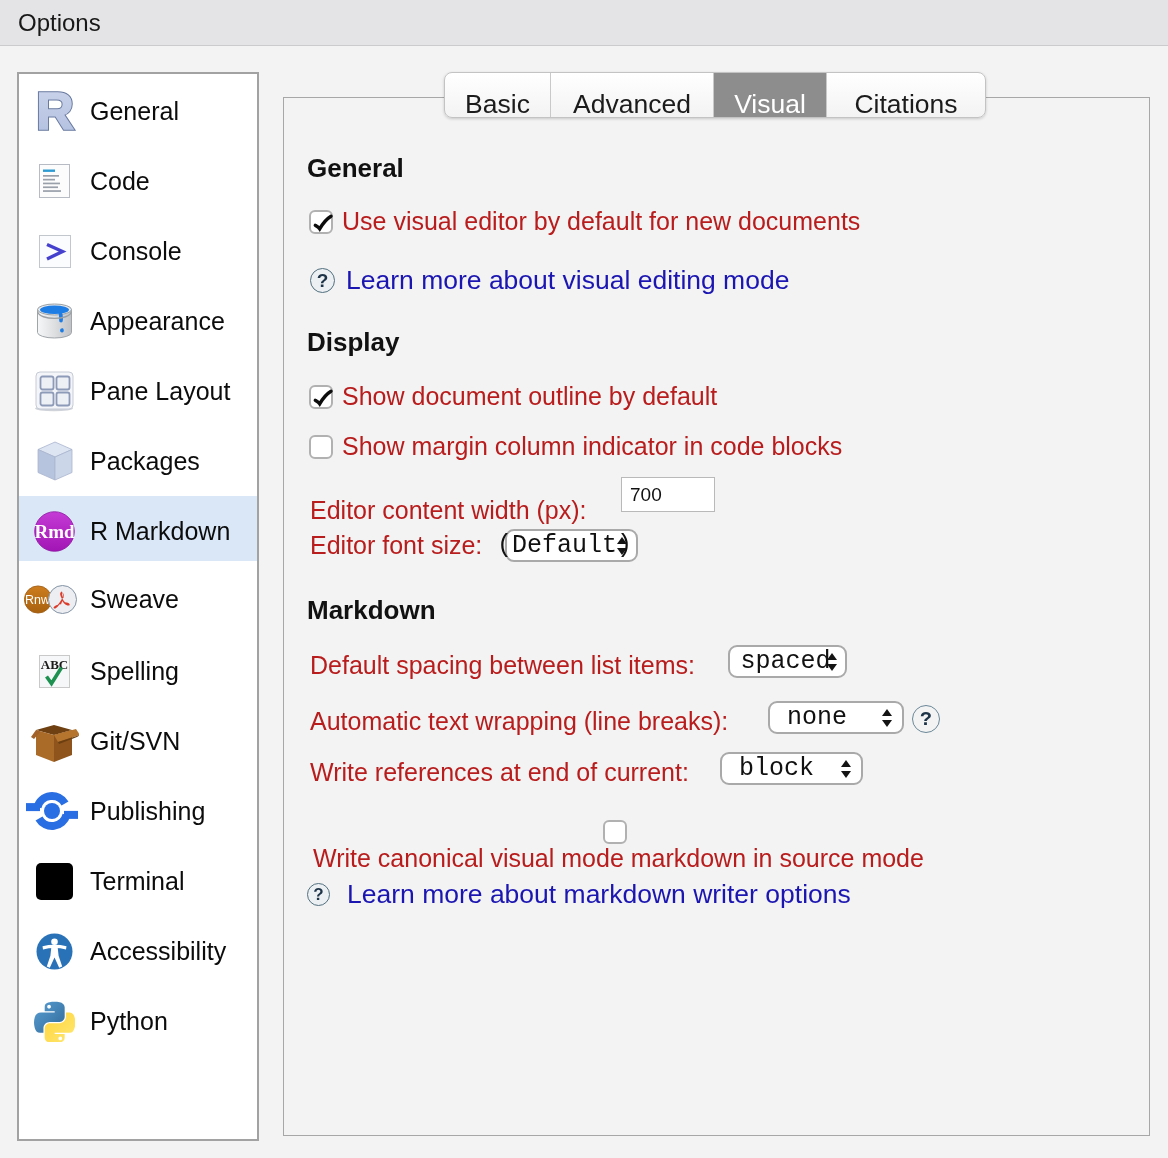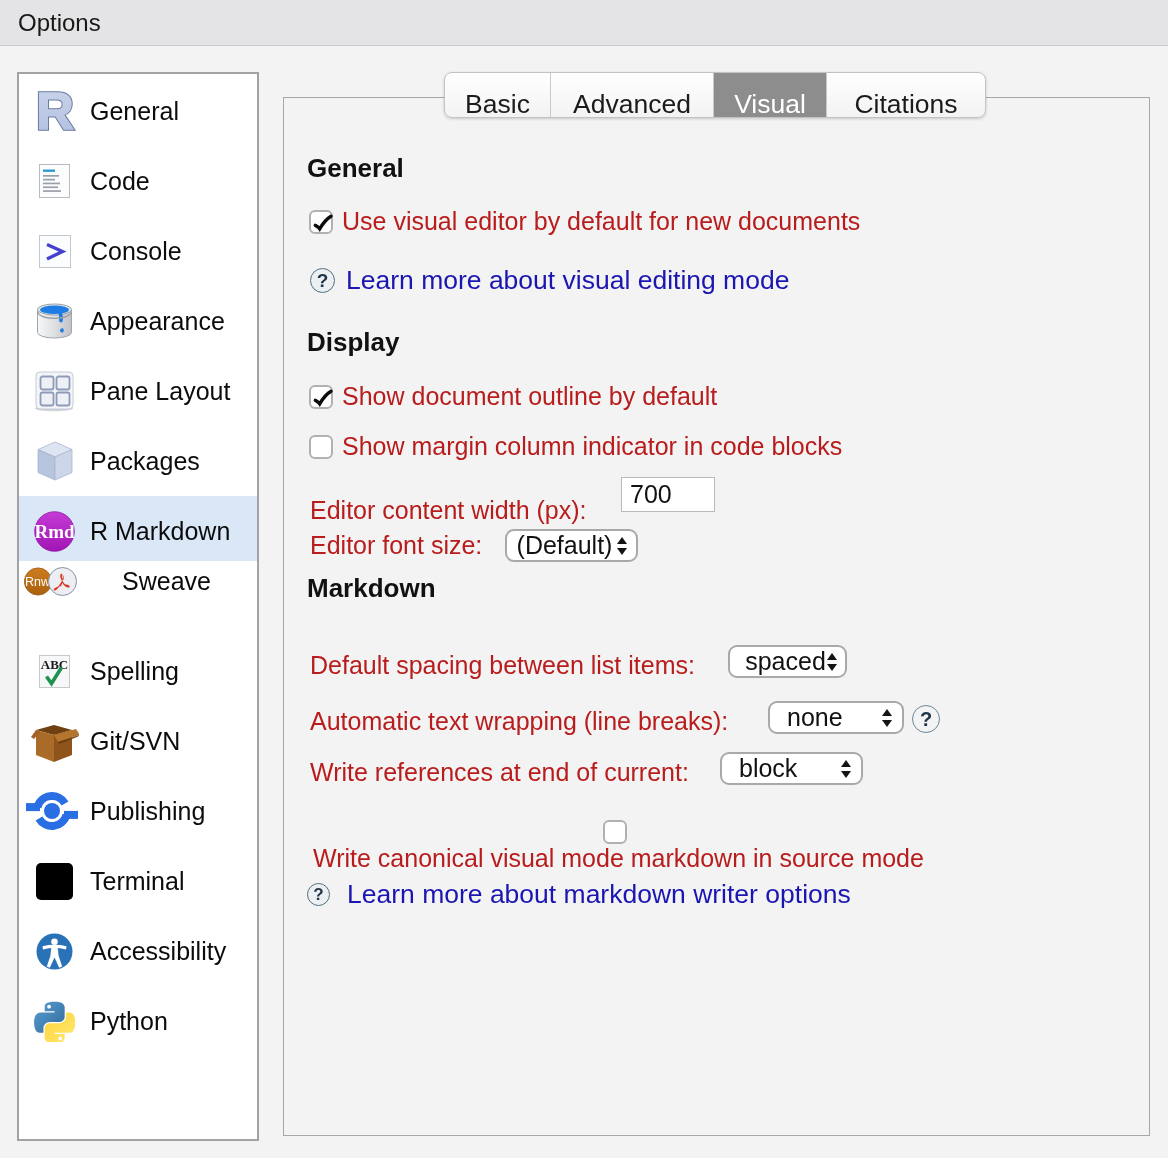--- a/index.html
+++ b/index.html
@@ -1,18 +1,18 @@
 <!DOCTYPE html>
 <html><head>
 <meta charset="utf-8">
 <style>
 * { margin:0; padding:0; box-sizing:border-box; }
 html,body { width:1168px; height:1158px; background:#f2f3f2; font-family:"Liberation Sans",sans-serif; overflow:hidden; }
 body { position:relative; }
-.abs { position:absolute; }
+.abs { position:absolute;font-family:Liberation Mono, monospace; }
 #titlebar { position:absolute; left:0; top:0; width:1168px; height:46px; background:#e4e4e6; border-bottom:1px solid #cbcbcd; }
 #titlebar span { position:absolute; left:18px; top:50%; transform:translateY(-50%); font-size:24px; color:#181818; }
 #sidebar { position:absolute; left:17px; top:72px; width:242px; height:1069px; background:#ffffff; border:2px solid #a2a2a2; }
 .sideitem { position:absolute; left:19px; width:238px; height:70px; display:flex; align-items:center; }
 .sideitem .ic { width:71px; display:flex; justify-content:center; align-items:center; flex:none; }
 .sideitem .lb { font-size:25px; color:#0c0c0c; }
 #selbg { position:absolute; left:19px; top:496px; width:238px; height:65px; background:#d9e7f7; }
 #panel { position:absolute; left:283px; top:97px; width:867px; height:1039px; border:1px solid #a7a7a7; }
 #tabs { position:absolute; left:444px; top:72px; width:542px; height:46px; background:linear-gradient(#ffffff,#f3f3f3); border:1px solid #c3c3c3; border-radius:8px; display:flex; box-shadow:0 1px 3px rgba(0,0,0,0.18); overflow:hidden; }
 .tab { display:flex; align-items:center; justify-content:center; font-size:26.5px; color:#1b1b1b; border-right:1px solid #c9c9c9; padding-top:19px; }
@@ -22,21 +22,21 @@
 .row { position:absolute; display:flex; align-items:center; }
 .cb { width:24px; height:24px; background:#ffffff; border:2px solid #b1b1b1; border-radius:6px; flex:none; position:relative; }
 .lab { font-size:25px; color:#b91c1c; }
 .link { font-size:26.5px; color:#1b15b2; }
 .help { width:25px; height:25px; border-radius:50%; border:1.5px solid #52707f; background:#edf0f3; color:#1d3347; display:flex; align-items:center; justify-content:center; font-size:19px; font-weight:bold; flex:none; }
 .sel { position:absolute; background:#ffffff; border:2px solid #a9a9a9; border-radius:9px; height:33px; display:flex; align-items:center; }
 .sel .txt { font-size:25px; color:#111111; }
 .spin { position:absolute; top:50%; transform:translateY(-50%); width:11px; }
 .spin::before { content:""; display:block; width:0; height:0; border-left:5.5px solid transparent; border-right:5.5px solid transparent; border-bottom:7.5px solid #141414; margin-bottom:4px; }
 .spin::after { content:""; display:block; width:0; height:0; border-left:5.5px solid transparent; border-right:5.5px solid transparent; border-top:7.5px solid #141414; }
-input.numb { width:94px; height:35px; border:1px solid #b9b9b9; background:#fff; font-family:"Liberation Sans",sans-serif; font-size:25px; padding-left:8px; color:#111; outline:none; }
+input.numb { width:94px; height:35px; border:1px solid #b9b9b9; background:#fff; font-family:"Liberation Sans",sans-serif; font-size:19px; padding-left:8px; color:#111; outline:none; }
 </style>
 </head>
 <body>
 <div id="titlebar">
     <span>Options</span>
   </div>
 <div id="sidebar"></div>
 <div id="selbg"></div>
 
 <div class="sideitem" style="top:76px;">
@@ -128,21 +128,21 @@
             <stop offset="0" stop-color="#c43bd5"></stop>
             <stop offset="1" stop-color="#a215b5"></stop>
           </linearGradient>
         </defs>
         <circle cx="20.5" cy="20.5" r="19.8" fill="url(#gm)" stroke="#8d13a0" stroke-width="0.8"></circle>
         <text x="20.5" y="27" text-anchor="middle" font-family="Liberation Serif" font-weight="bold" font-size="19" fill="#ffffff">Rmd</text>
       </svg>
 </div>
     <div class="lb">R Markdown</div>
   </div>
-<div class="sideitem" style="top:546px;gap:32px;">
+<div class="sideitem" style="top:564px;">
     <div class="ic">
 <svg width="54" height="31" style="margin-left:-8px;">
         <defs>
           <linearGradient id="go" x1="0" y1="0" x2="0" y2="1">
             <stop offset="0" stop-color="#cd7d1e"></stop>
             <stop offset="1" stop-color="#a9610e"></stop>
           </linearGradient>
         </defs>
         <circle cx="14" cy="15.5" r="13.6" fill="url(#go)" stroke="#9a570d" stroke-width="0.8"></circle>
         <text x="13.5" y="20" text-anchor="middle" font-family="Liberation Sans" font-size="12.5" fill="#ffffff">Rnw</text>
@@ -274,21 +274,21 @@
 <input class="numb abs" style="left: 621px; top: 477px;" value="700">
 
 <div class="row" style="left:310px; top:529px; height:33px;">
   <div class="lab">Editor font size:</div>
 </div>
 <div class="sel abs" style="left:505px; top:529px; width:133px; justify-content:center;">
   <div class="txt" style="margin-right:14px;">(Default)</div>
   <div class="spin" style="right:8px;"></div>
 </div>
 
-<div class="hd" style="top:573px;">Markdown</div>
+<div class="hd" style="top:595px;">Markdown</div>
 
 <div class="row" style="left:310px; top:649px; height:33px;">
   <div class="lab">Default spacing between list items:</div>
 </div>
 <div class="sel abs" style="left:728px; top:645px; width:119px; justify-content:center;padding-left:8px;">
   <div class="txt" style="margin-right:12px;">spaced</div>
   <div class="spin" style="right:7px;"></div>
 </div>
 
 <div class="row" style="left:310px; top:705px; height:33px;">

